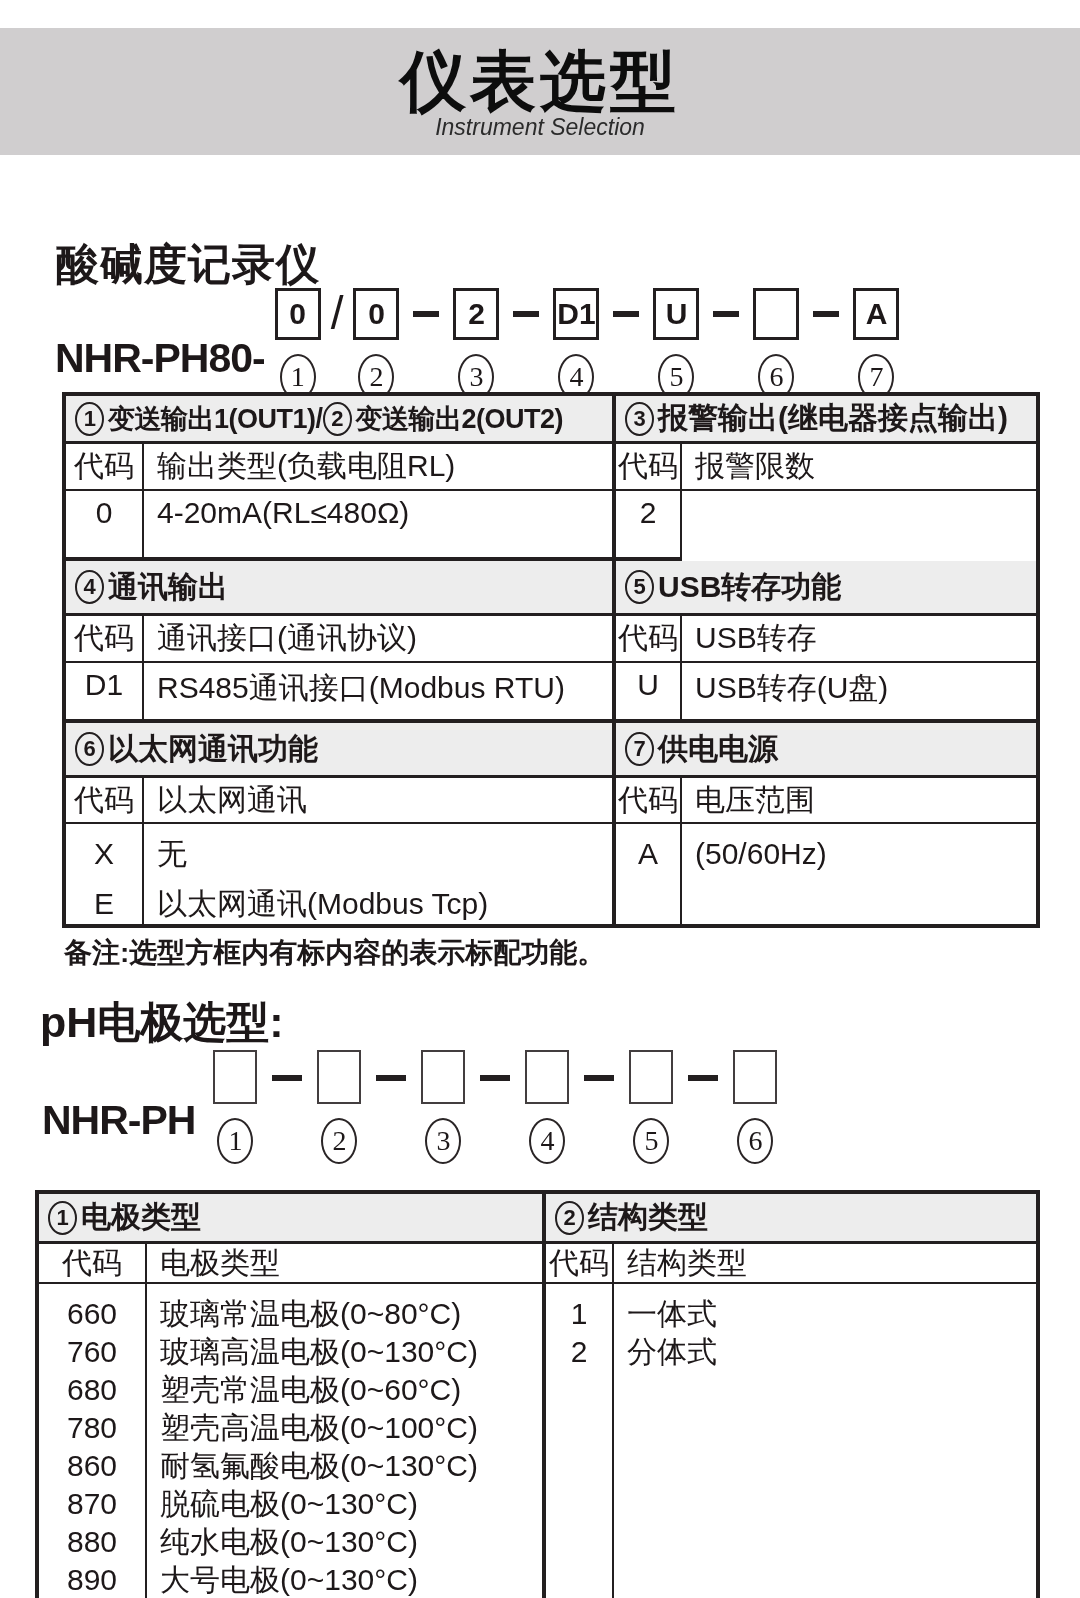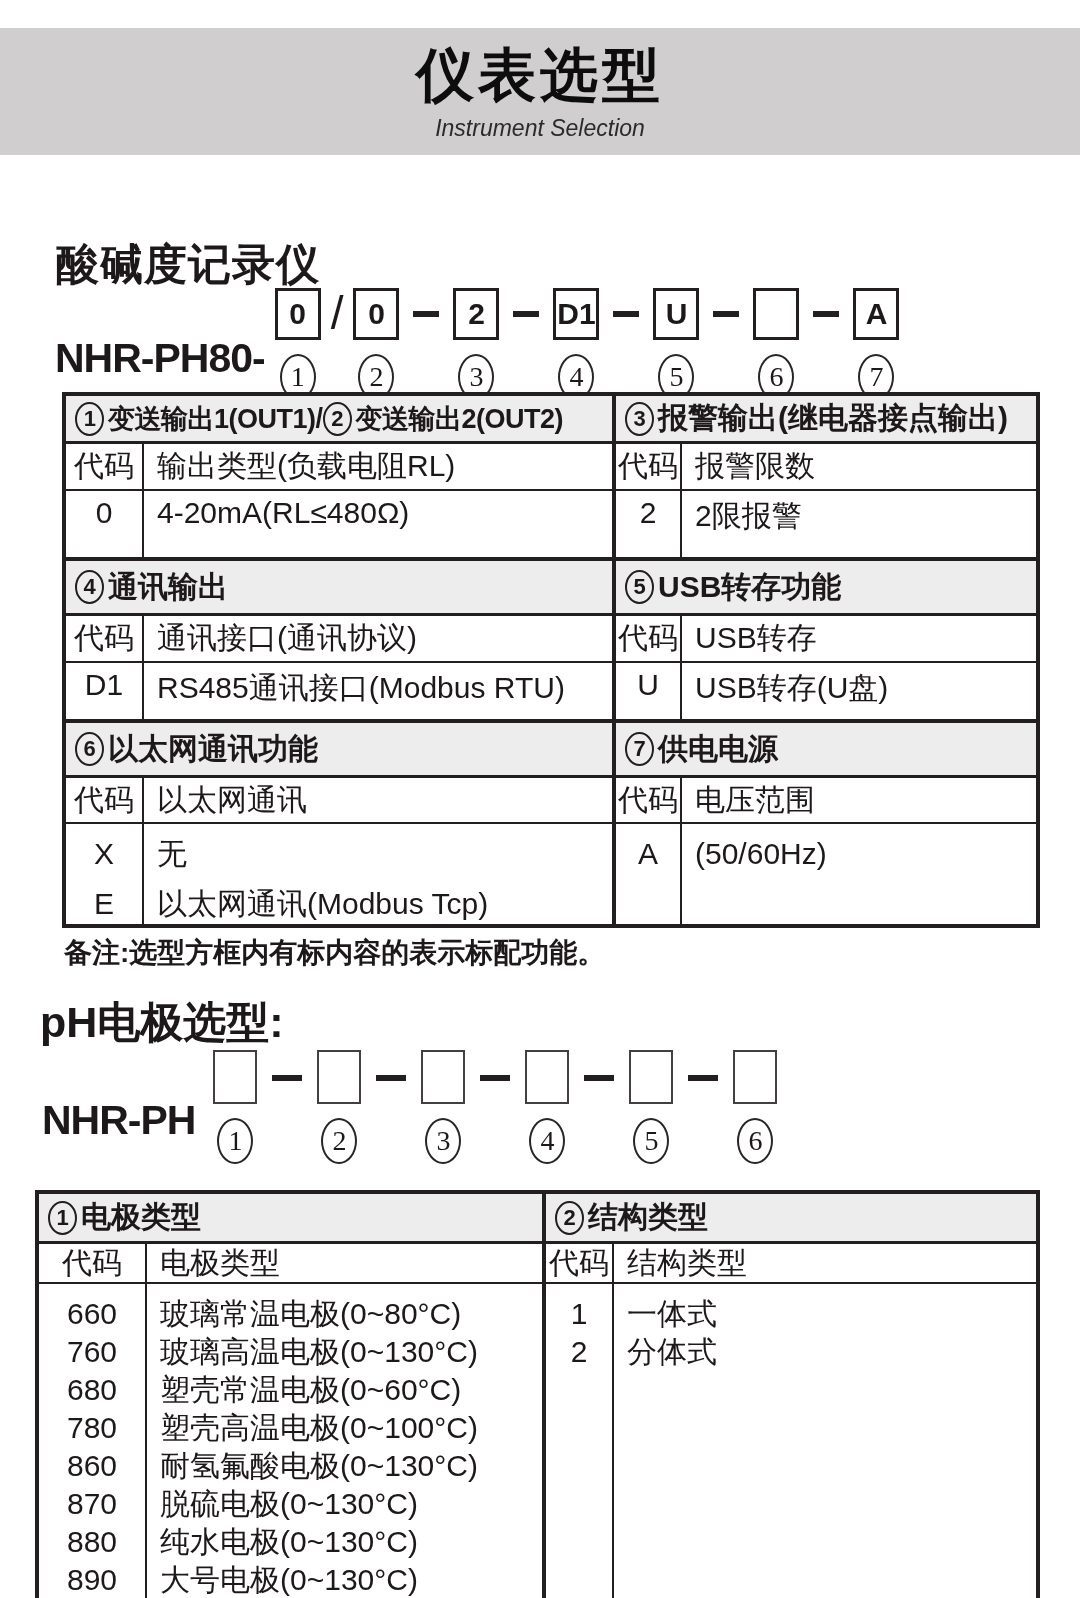--- a/index.html
+++ b/index.html
@@ -5,21 +5,21 @@
   html,body { margin:0; padding:0; background:#ffffff; }
   .page {
     position:relative; width:1080px; height:1598px; overflow:hidden;
     background:#ffffff; color:#1d1819;
     font-family:"Liberation Sans","DejaVu Sans",sans-serif;
   }
 
   
   .band { position:absolute; left:0; top:28px; width:1080px; height:127px;
           background:#d0cecf; text-align:center; }
-  .band-title { margin:7px; padding-top:8px; font-size:58px; font-weight:800;
+  .band-title { margin:0; padding-top:21px; font-size:66px; font-weight:800;
                 letter-spacing:4px; color:#0d0d0d; line-height:64px; }
   .band-sub { margin:0; font-size:23px; color:#2b2b2b; line-height:28px;font-style:italic; }
 
   
   .recorder-heading { position:absolute; left:56px; top:236px;
                       font-size:43px; font-weight:600; letter-spacing:1px; }
   .note { position:absolute; left:64px; top:934px; font-size:28px; font-weight:700; }
   .ph-heading { position:absolute; left:40px; top:994px; font-size:43px; font-weight:800; }
 
   
@@ -139,21 +139,20 @@
     </div>
 
     <div class="c codec br bb">代码</div>
     <div class="c descc bb">输出类型(负载电阻RL)</div>
     <div class="c codec ml br bb">代码</div>
     <div class="c descc bb">报警限数</div>
 
     <div class="c codec br bband topal">0</div>
     <div class="c descc bband topal">4-20mA(RL≤480Ω)</div>
     <div class="c codec ml br bband topal">2</div>
-    <div class="c descc bband topal">2限报警</div>
 
     <div class="c hdr bb3">
       <span class="circ">4</span>
       <span>通讯输出</span>
     </div>
     <div class="c hdr ml bb3">
       <span class="circ">5</span>
       <span>USB转存功能</span>
     </div>
 

